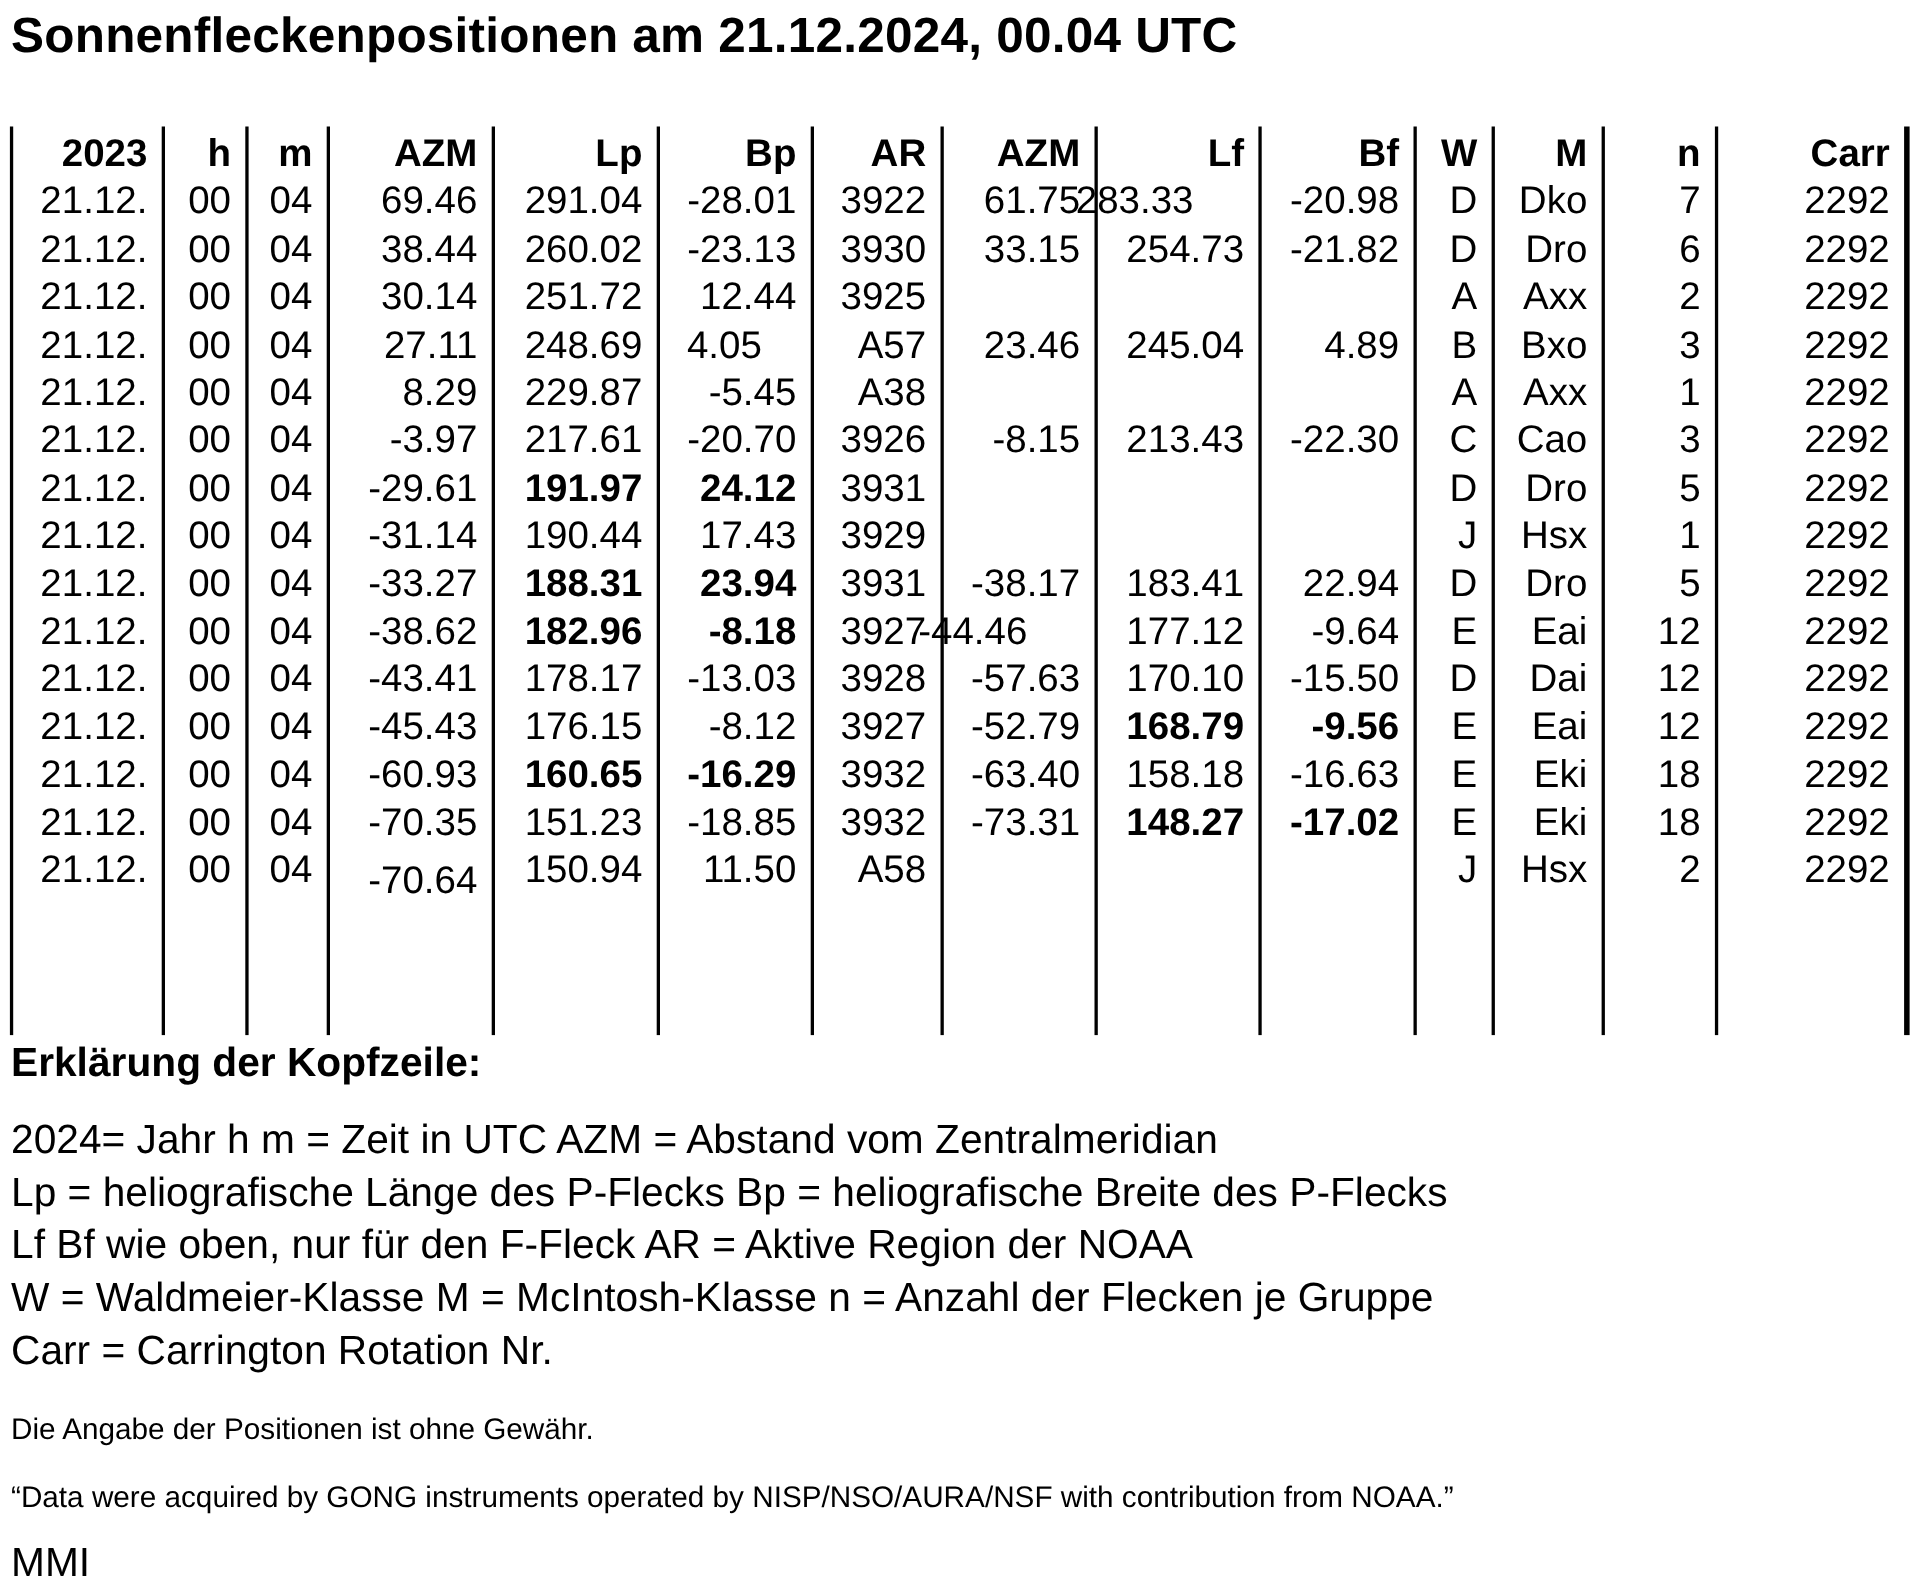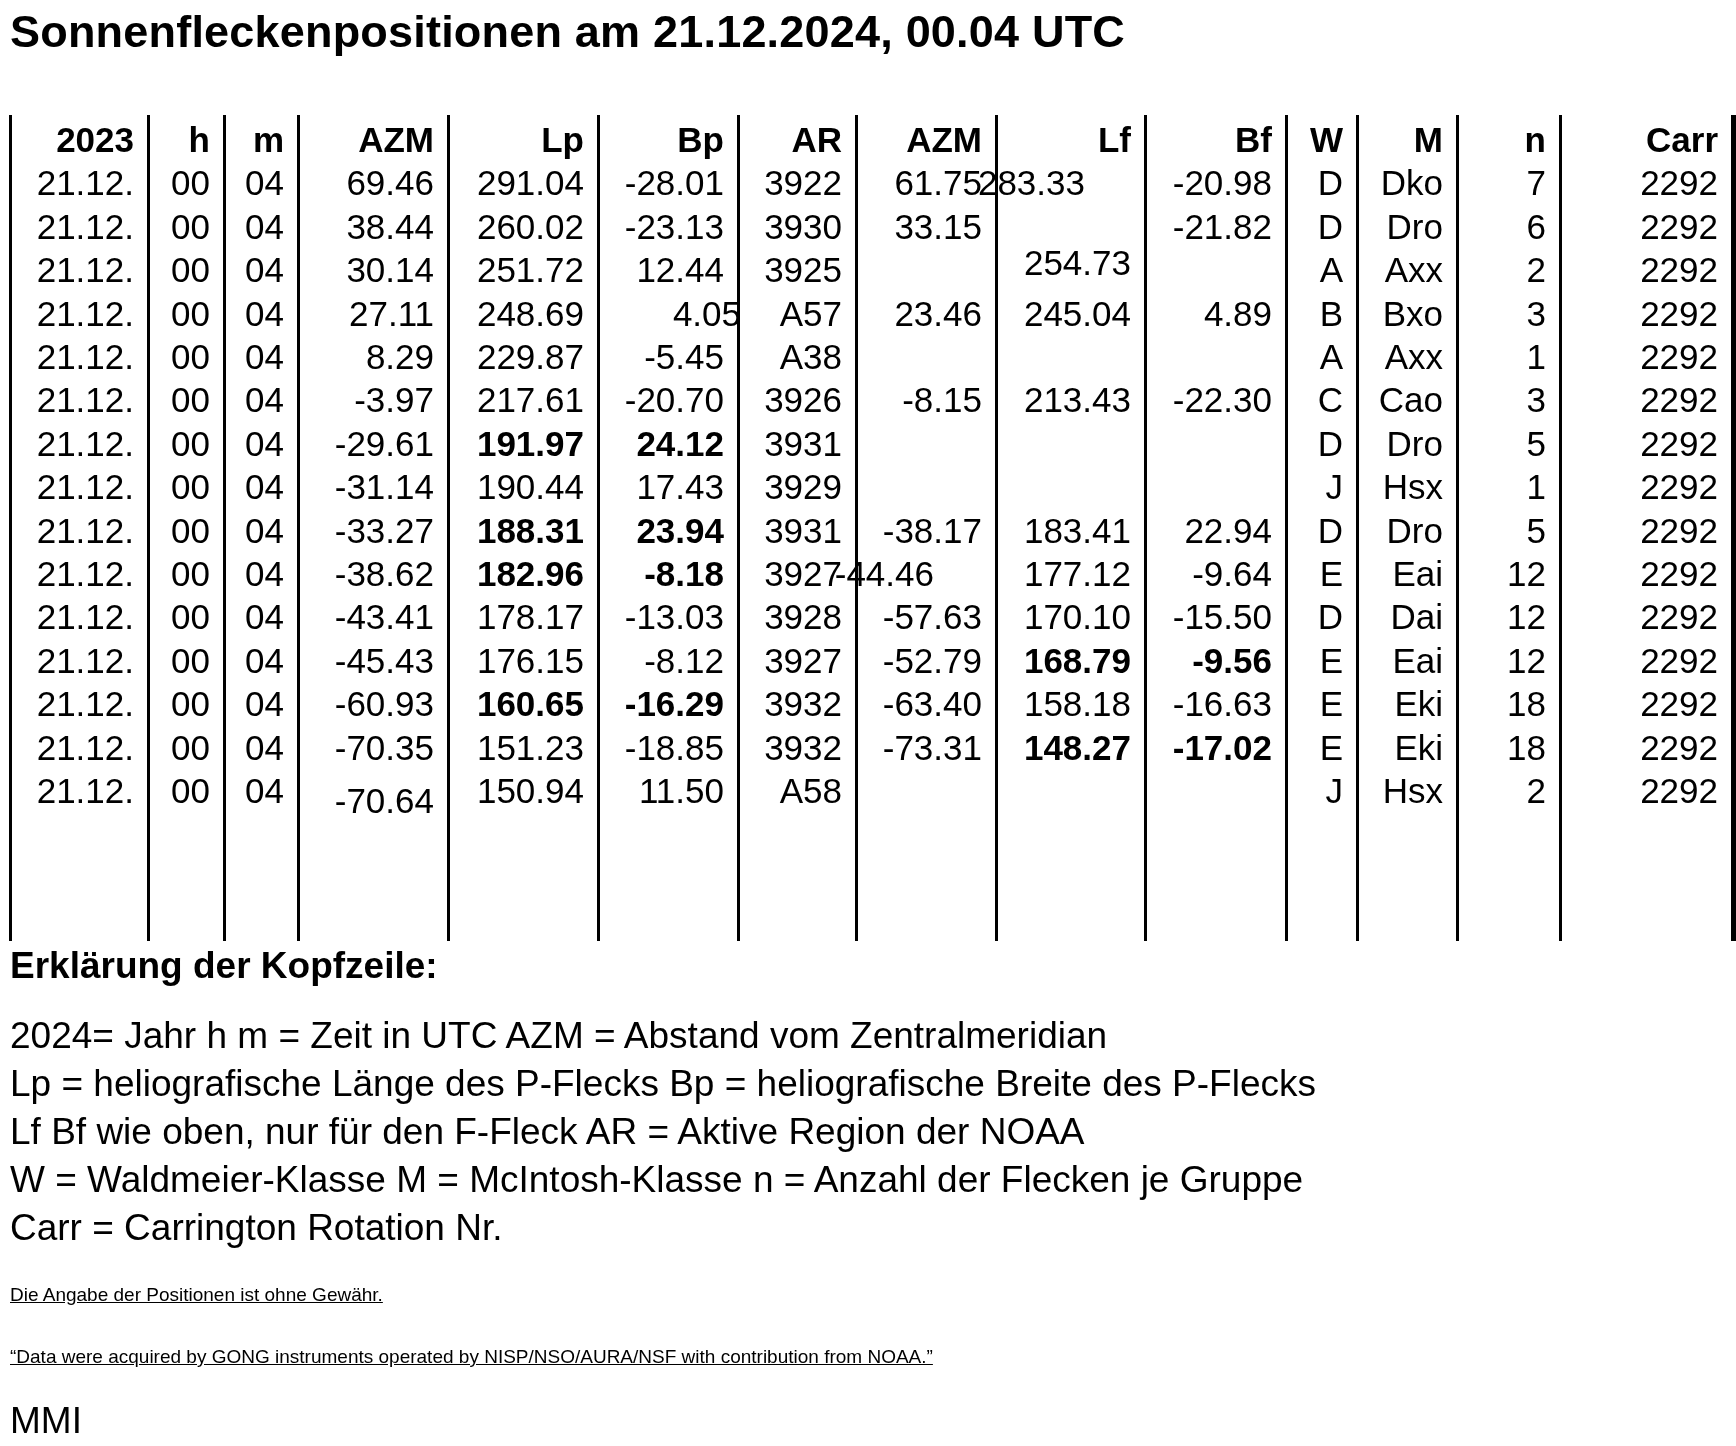--- a/index.html
+++ b/index.html
@@ -6,21 +6,21 @@
   body { width:1736px; height:1446px; position:relative; overflow:hidden; color:#000; font-family:"Liberation Sans", sans-serif; }
   .title { position:absolute; left:10px; top:6px; font-size:45px; font-weight:bold; letter-spacing:0.2px; white-space:nowrap; }
   .table { position:absolute; left:0; top:115px; width:1736px; height:826px; }
   .vline { position:absolute; top:0; height:826px; width:3px; background:#000; }
   .vline.thick { width:5px; }
   .cell { position:absolute; font-size:35px; line-height:43.4px; height:43.4px; white-space:nowrap; text-align:right; }
   .cell.hdr { font-weight:bold; }
   .cell.b { font-weight:bold; }
   .legend-title { position:absolute; left:10px; top:945px; font-size:37px; font-weight:bold; white-space:nowrap; }
   .legend-line { position:absolute; left:10px; font-size:37px; white-space:nowrap; }
-  .note { position:absolute; left:10px; font-size:19px; white-space:nowrap;text-decoration:underline; }
+  .note { position:absolute; left:10px; font-size:27px; white-space:nowrap; }
   .sig { position:absolute; left:10px; font-size:37px; white-space:nowrap; }
 </style>
 </head>
 <body>
 
 <div class="title">Sonnenfleckenpositionen am 21.12.2024, 00.04 UTC</div>
 
 <div class="table" id="sunspot-table">
     <div class="vline" style="left: 9px;"></div>
     <div class="vline" style="left: 147px;"></div>
@@ -66,21 +66,21 @@
     <div class="cell" style="left: 1462px; width: 84px; top: 46.4px;">7</div>
     <div class="cell" style="left: 1565px; width: 153px; top: 46.4px;">2292</div>
     <div class="cell" style="left: 15px; width: 119px; top: 89.8px;">21.12.</div>
     <div class="cell" style="left: 153px; width: 57px; top: 89.8px;">00</div>
     <div class="cell" style="left: 229px; width: 55px; top: 89.8px;">04</div>
     <div class="cell" style="left: 303px; width: 131px; top: 89.8px;">38.44</div>
     <div class="cell" style="left: 453px; width: 131px; top: 89.8px;">260.02</div>
     <div class="cell" style="left: 603px; width: 121px; top: 89.8px;">-23.13</div>
     <div class="cell" style="left: 743px; width: 99px; top: 89.8px;">3930</div>
     <div class="cell" style="left: 861px; width: 121px; top: 89.8px;">33.15</div>
-    <div class="cell" style="left: 1001px; width: 130px; top: 89.8px; margin-top: 36px;">254.73</div>
+    <div class="cell" style="left: 1001px; width: 130px; top: 89.8px;">254.73</div>
     <div class="cell" style="left: 1150px; width: 122px; top: 89.8px;">-21.82</div>
     <div class="cell" style="left: 1291px; width: 52px; top: 89.8px;">D</div>
     <div class="cell" style="left: 1362px; width: 81px; top: 89.8px;">Dro</div>
     <div class="cell" style="left: 1462px; width: 84px; top: 89.8px;">6</div>
     <div class="cell" style="left: 1565px; width: 153px; top: 89.8px;">2292</div>
     <div class="cell" style="left: 15px; width: 119px; top: 133.2px;">21.12.</div>
     <div class="cell" style="left: 153px; width: 57px; top: 133.2px;">00</div>
     <div class="cell" style="left: 229px; width: 55px; top: 133.2px;">04</div>
     <div class="cell" style="left: 303px; width: 131px; top: 133.2px;">30.14</div>
     <div class="cell" style="left: 453px; width: 131px; top: 133.2px;">251.72</div>
@@ -91,21 +91,21 @@
     <div class="cell" style="left: 1150px; width: 122px; top: 133.2px;"></div>
     <div class="cell" style="left: 1291px; width: 52px; top: 133.2px;">A</div>
     <div class="cell" style="left: 1362px; width: 81px; top: 133.2px;">Axx</div>
     <div class="cell" style="left: 1462px; width: 84px; top: 133.2px;">2</div>
     <div class="cell" style="left: 1565px; width: 153px; top: 133.2px;">2292</div>
     <div class="cell" style="left: 15px; width: 119px; top: 176.6px;">21.12.</div>
     <div class="cell" style="left: 153px; width: 57px; top: 176.6px;">00</div>
     <div class="cell" style="left: 229px; width: 55px; top: 176.6px;">04</div>
     <div class="cell" style="left: 303px; width: 131px; top: 176.6px;">27.11</div>
     <div class="cell" style="left: 453px; width: 131px; top: 176.6px;">248.69</div>
-    <div class="cell" style="left: 620px; width: 121px; top: 176.6px;">4.05</div>
+    <div class="cell" style="left: 598px; width: 121px; top: 176.6px; text-align: center;">4.05</div>
     <div class="cell" style="left: 743px; width: 99px; top: 176.6px;">A57</div>
     <div class="cell" style="left: 861px; width: 121px; top: 176.6px;">23.46</div>
     <div class="cell" style="left: 1001px; width: 130px; top: 176.6px;">245.04</div>
     <div class="cell" style="left: 1150px; width: 122px; top: 176.6px;">4.89</div>
     <div class="cell" style="left: 1291px; width: 52px; top: 176.6px;">B</div>
     <div class="cell" style="left: 1362px; width: 81px; top: 176.6px;">Bxo</div>
     <div class="cell" style="left: 1462px; width: 84px; top: 176.6px;">3</div>
     <div class="cell" style="left: 1565px; width: 153px; top: 176.6px;">2292</div>
     <div class="cell" style="left: 15px; width: 119px; top: 220px;">21.12.</div>
     <div class="cell" style="left: 153px; width: 57px; top: 220px;">00</div>

